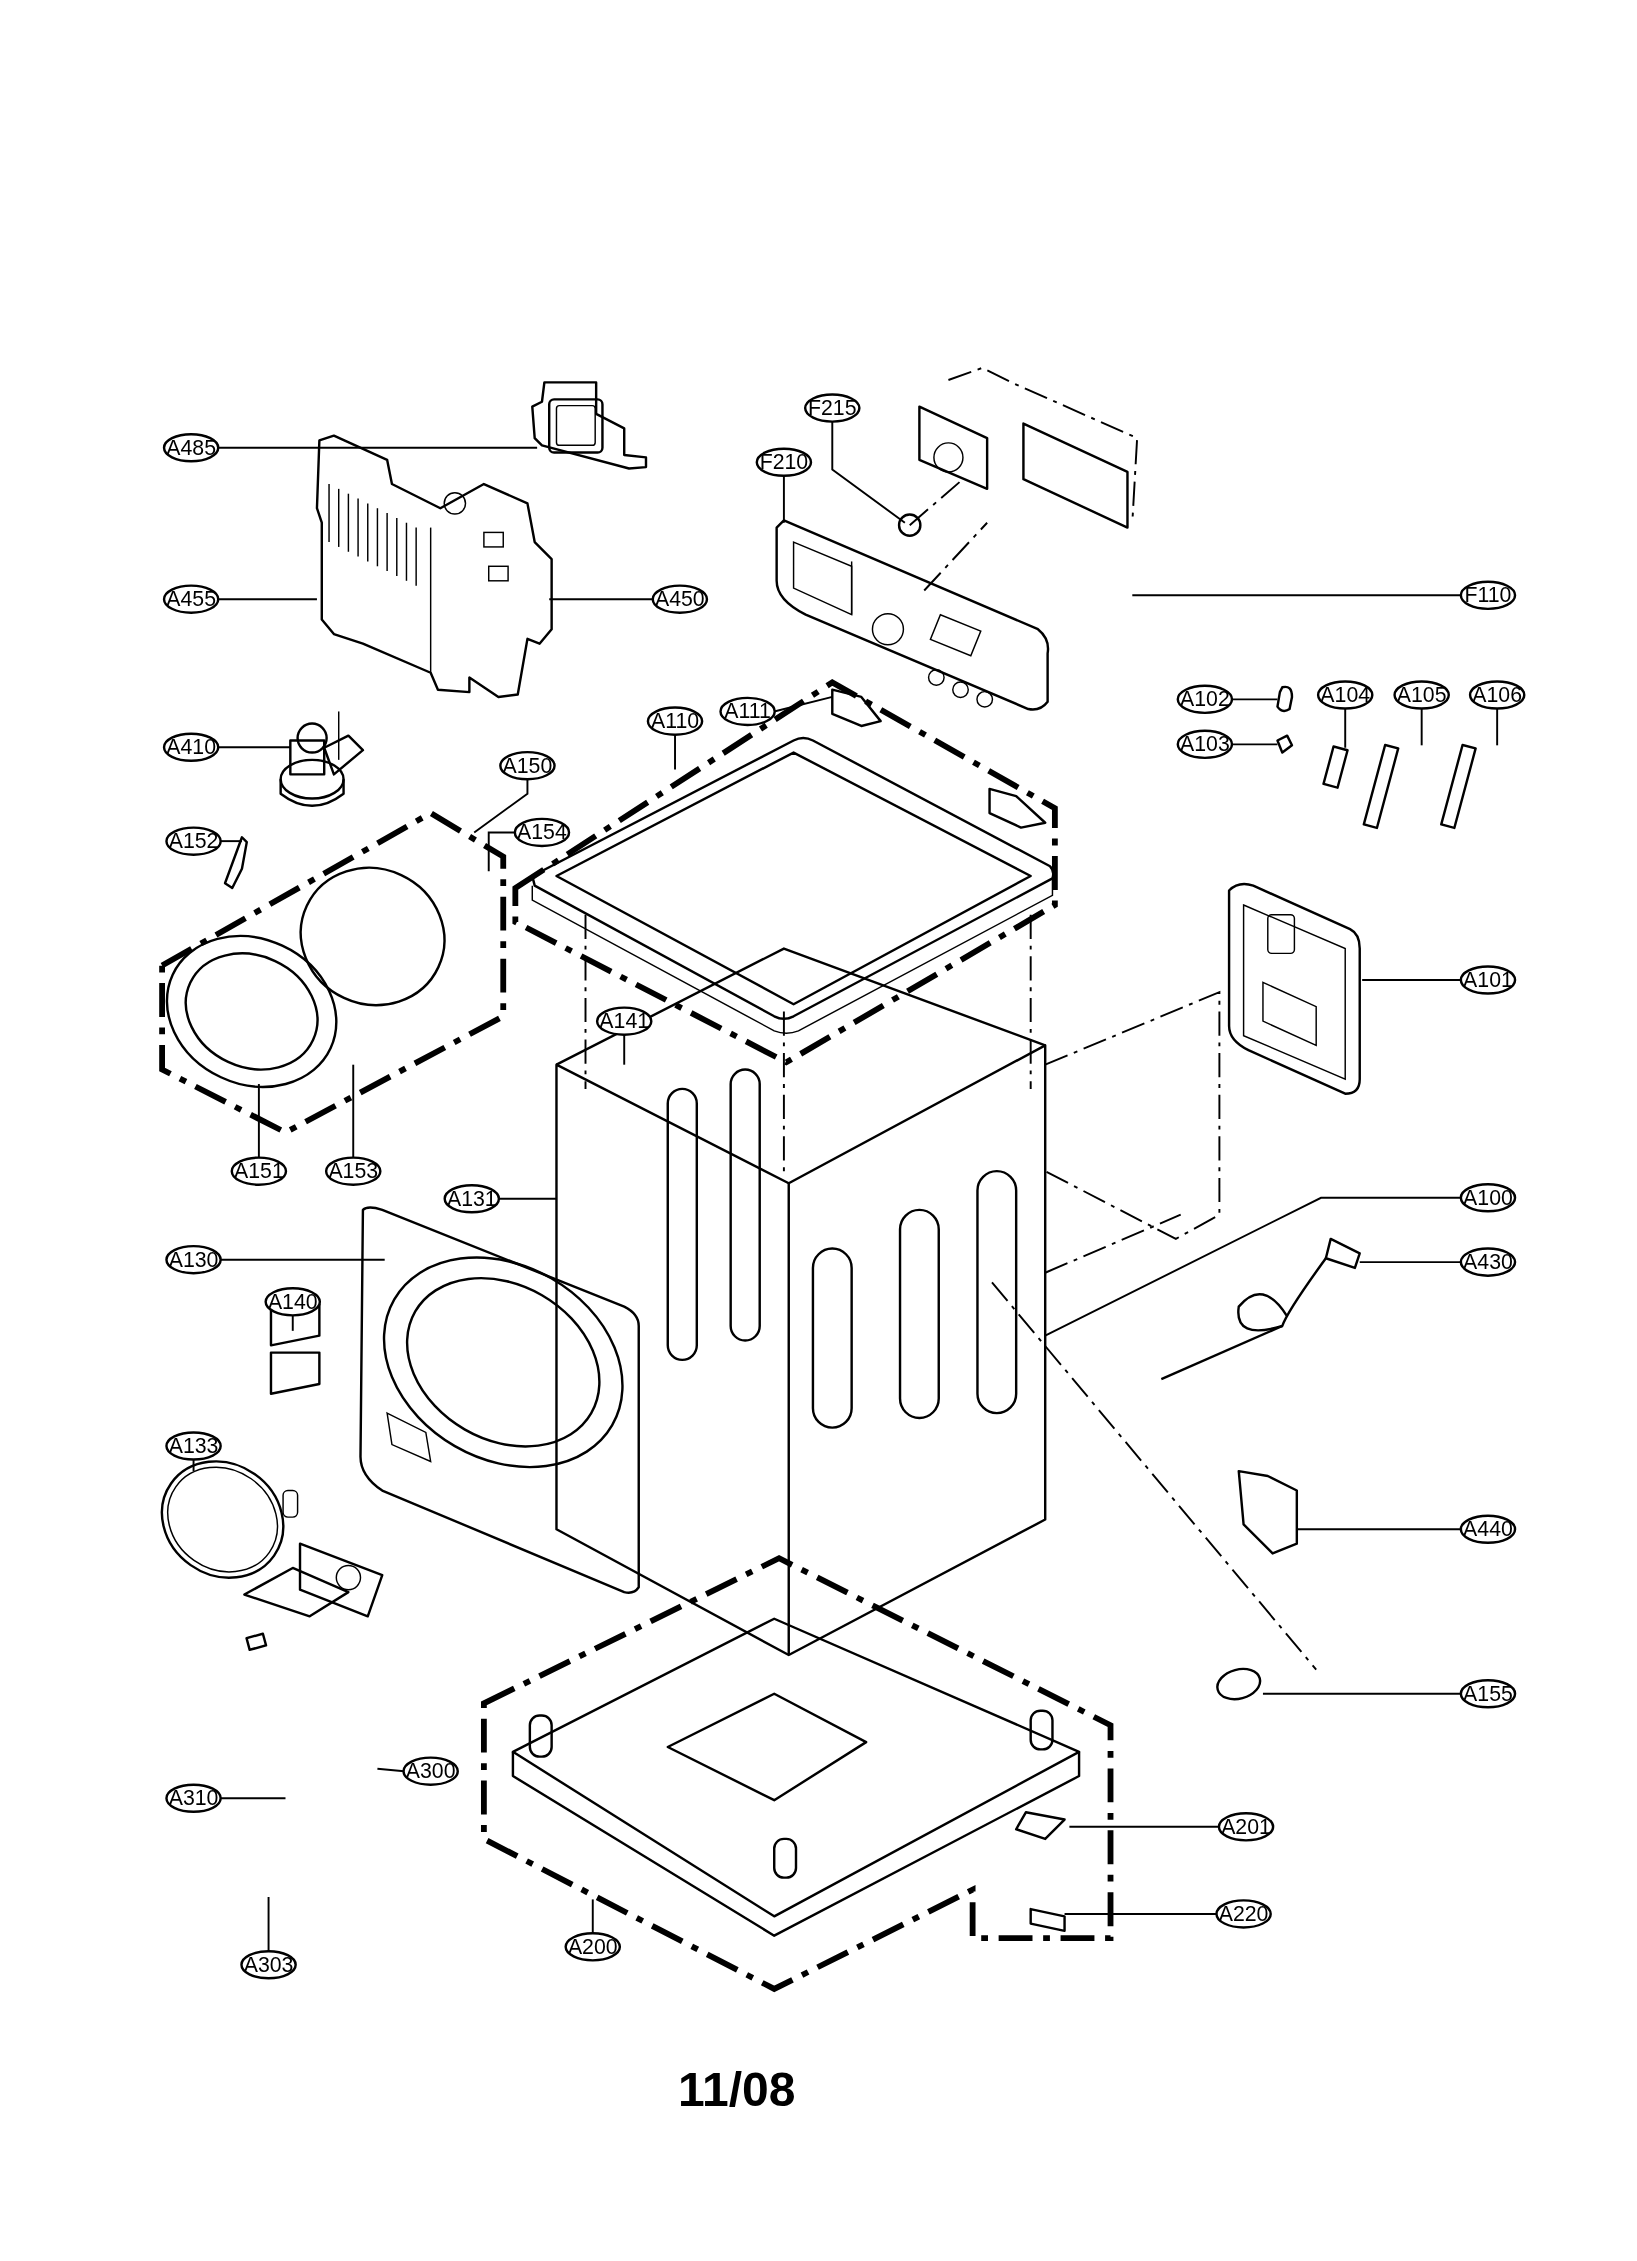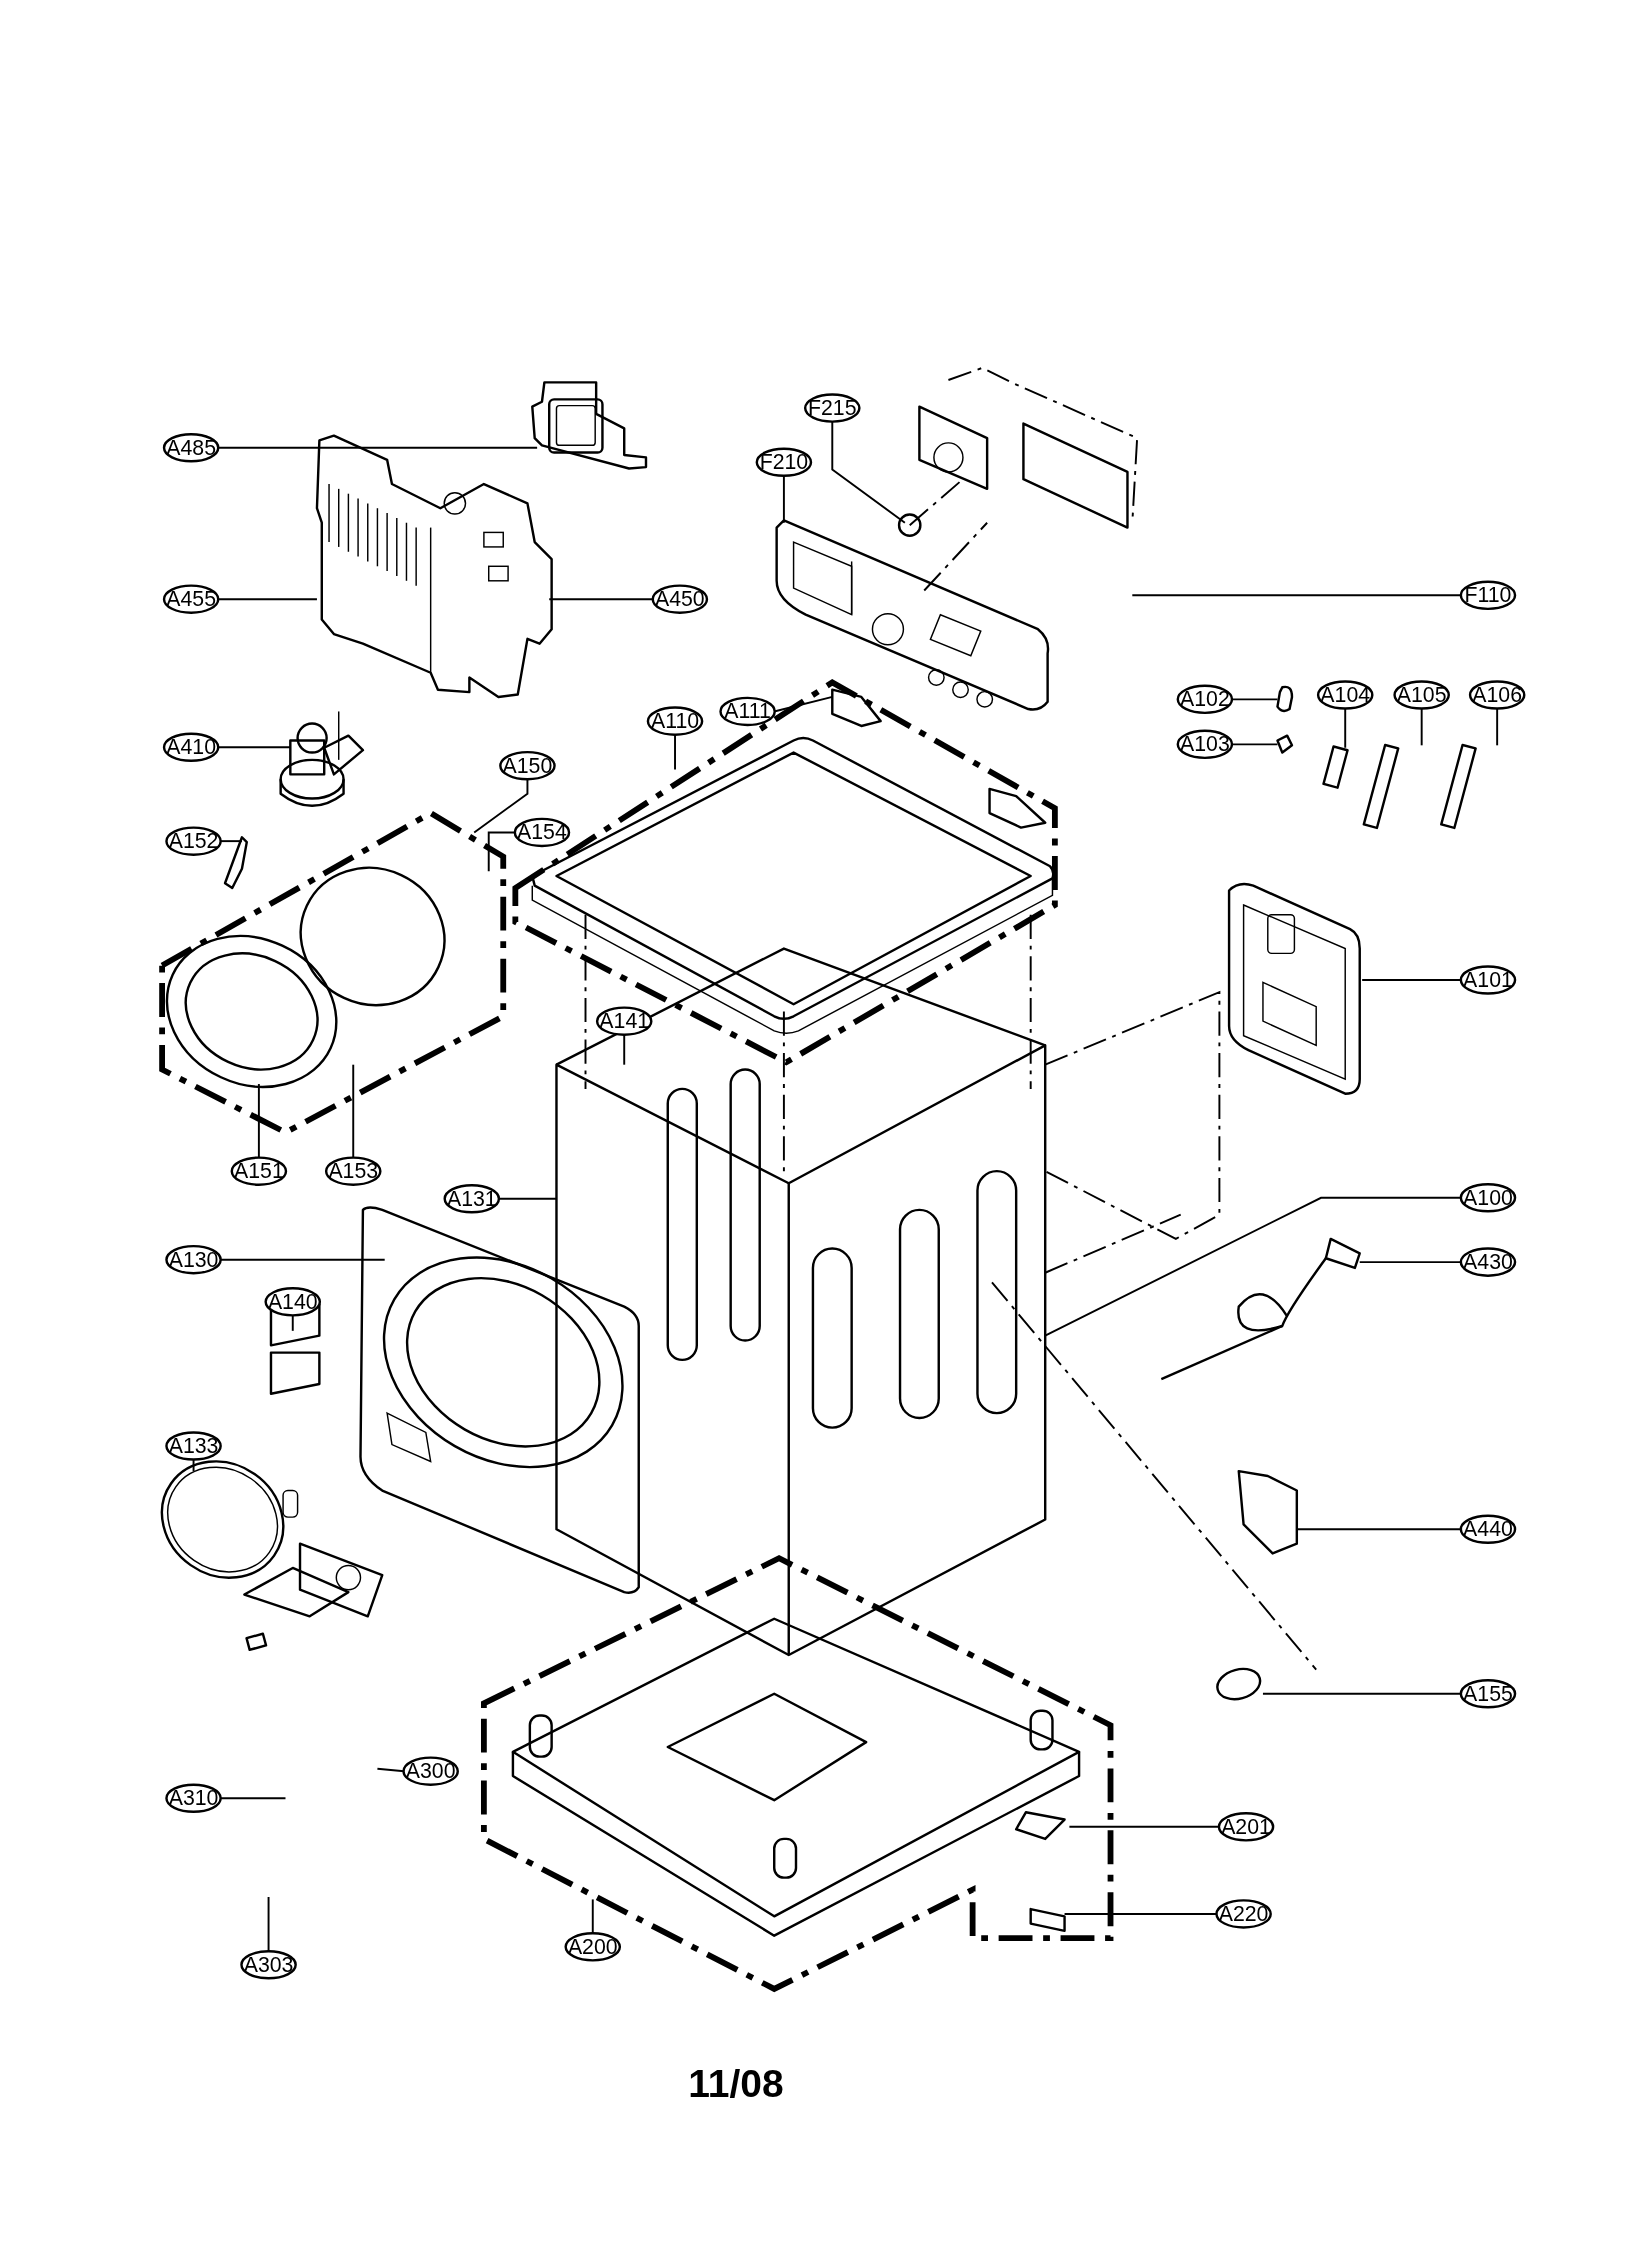--- a/index.html
+++ b/index.html
@@ -7,21 +7,21 @@
          font-family:"Liberation Sans", sans-serif; }
   #diagram { position:absolute; left:0; top:0; width:1637px; height:2261px; }
   .part { fill:none; stroke:#000; stroke-width:5; stroke-linejoin:round; }
   .part-thin { fill:none; stroke:#000; stroke-width:3; }
   .dash { fill:none; stroke:#000; stroke-width:4; stroke-dasharray:50 14 8 14; }
   .dash-heavy { fill:none; stroke:#000; stroke-width:12; stroke-dasharray:70 22 14 22; }
   .leader { fill:none; stroke:#000; stroke-width:4; }
   .callout-ellipse { fill:#fff; stroke:#000; stroke-width:5; }
   .callout-text { font-family:"Liberation Sans", sans-serif; font-size:44px; fill:#000; text-anchor:middle; dominant-baseline:central; }
   #footer-date { position:absolute; left:678px; top:2062px; width:116px; text-align:center;
-                 font-family:"Liberation Sans", sans-serif; font-weight:bold; font-size:39px; color:#000; }
+                 font-family:"Liberation Sans", sans-serif; font-weight:bold; font-size:48px; color:#000; }
 </style>
 </head>
 <body>
 
 <svg id="diagram" viewBox="0 0 3383 4672" xmlns="http://www.w3.org/2000/svg">
 
   <g>
     <path class="part" d="M1125,790 L1232,790 L1232,855 L1290,885 L1290,940 L1335,945 L1335,965 L1300,968 L1120,920 L1105,905 L1100,840 L1120,830 Z"></path>
     <rect class="part" x="1135" y="825" width="110" height="110" rx="10"></rect>
     <rect class="part-thin" x="1150" y="838" width="80" height="82" rx="6"></rect>

